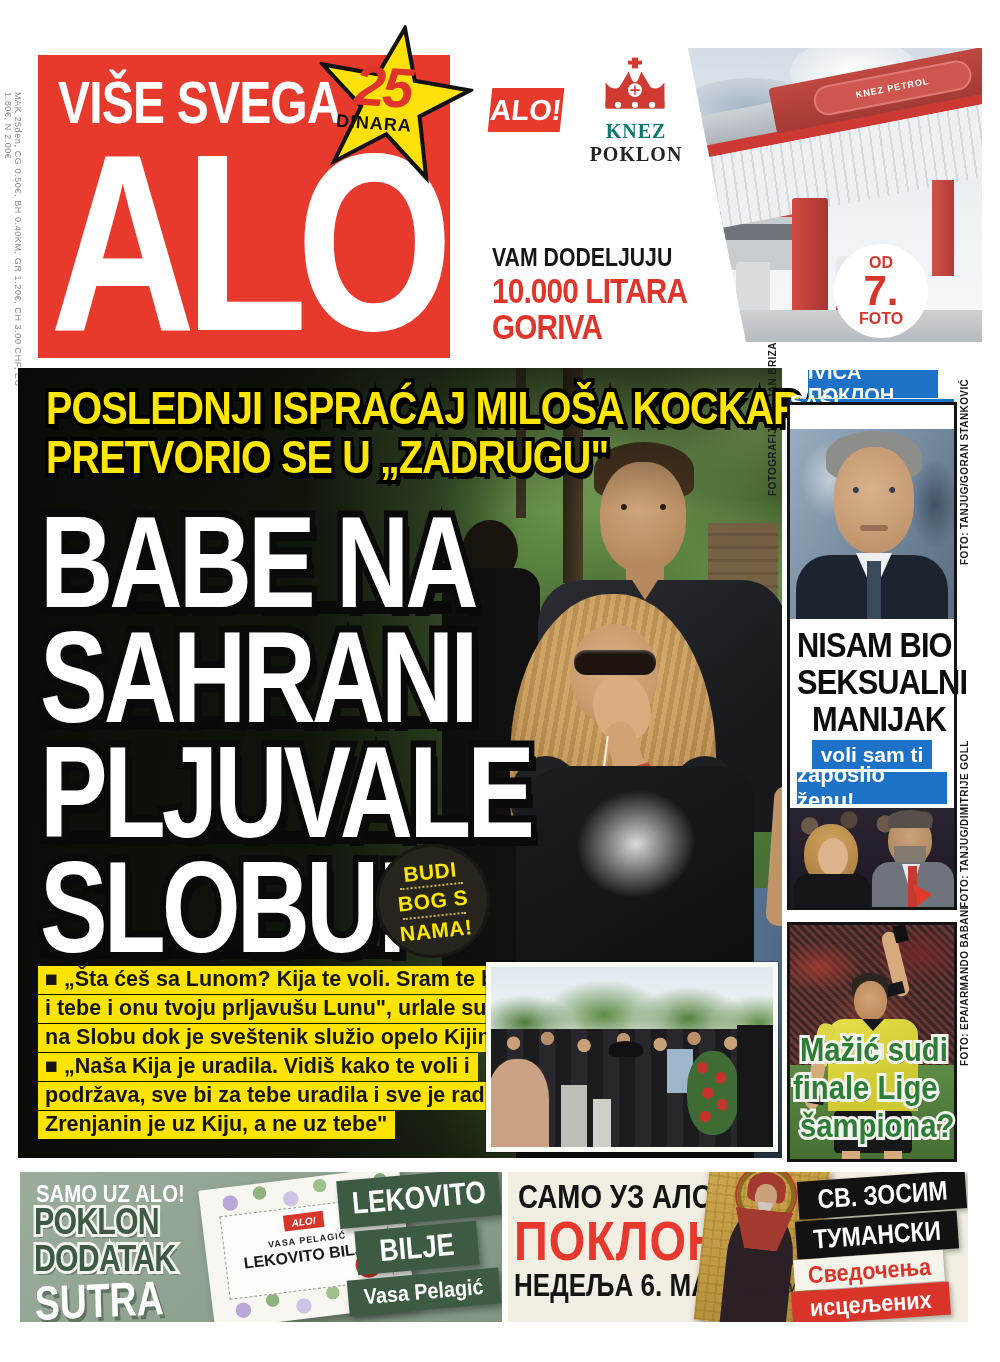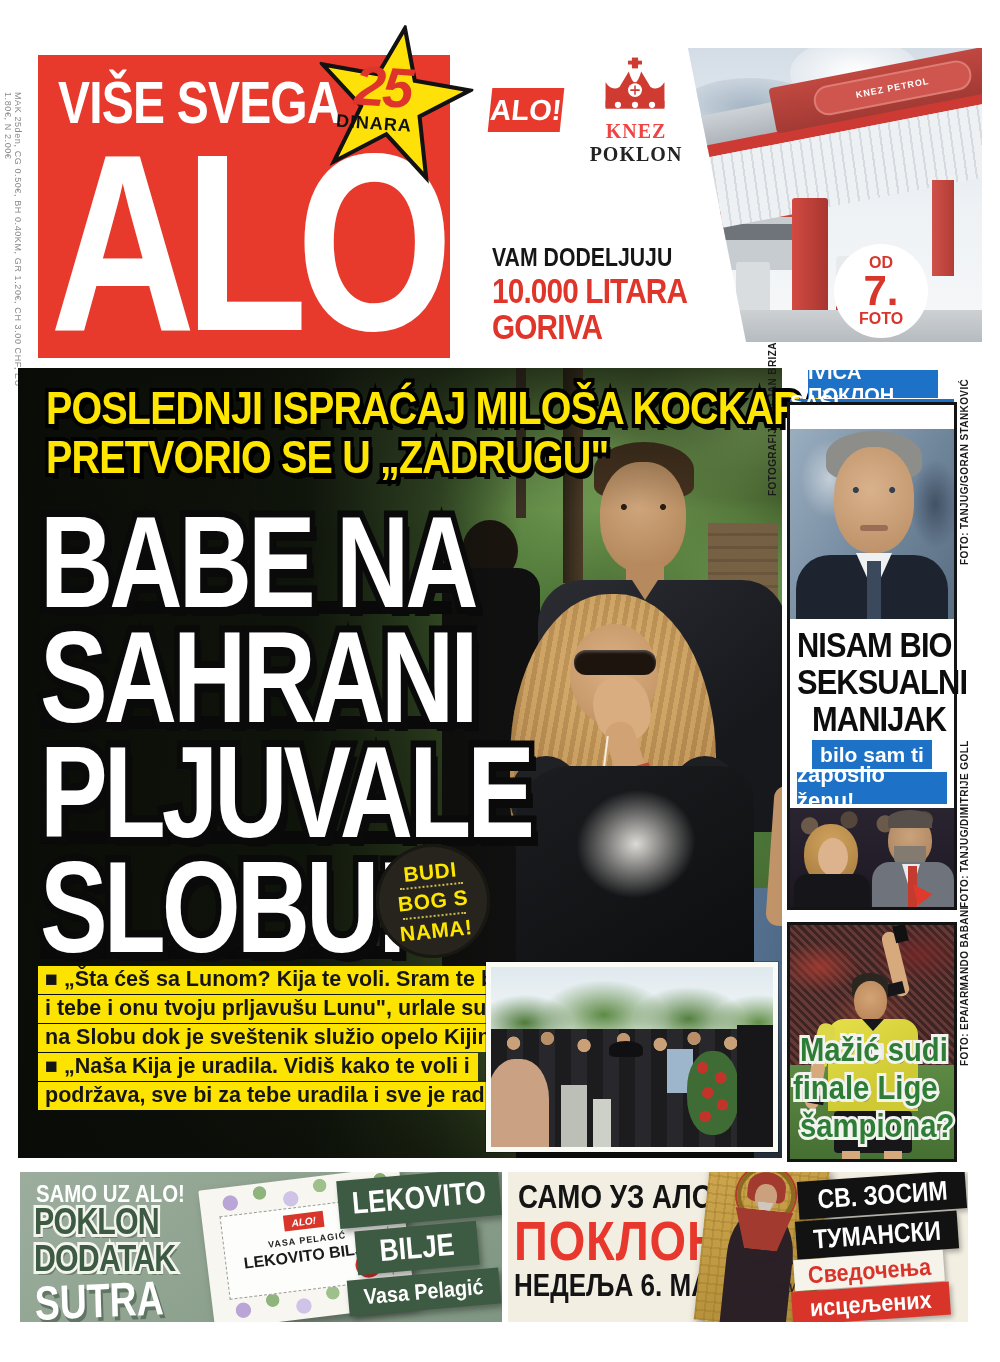--- a/index.html
+++ b/index.html
@@ -128,21 +128,21 @@
       <path d="M12 66 L12 34 Q20 46 30 40 L42 20 Q46 34 50 34 Q54 34 58 20 L70 40 Q80 46 88 34 L88 66 Z" fill="#cf3a31"></path>
       <rect x="12" y="58" width="76" height="10" fill="#cf3a31"></rect>
       <circle cx="28" cy="63" r="4" fill="#fff"></circle>
         <circle cx="50" cy="63" r="4" fill="#fff"></circle>
         <circle cx="72" cy="63" r="4" fill="#fff"></circle>
       <circle cx="50" cy="44" r="9" fill="#fff"></circle>
         <path d="M44 44 L56 44 M50 38 L50 50" stroke="#cf3a31" stroke-width="2"></path>
     </svg>
   </div>
   <div class="abs knezword" style="left:574px;top:120px;width:124px;">
-    <span style="color:#ef4444;">KNEZ</span>
+    <span style="color:#0f766e;">KNEZ</span>
     <span style="color:#232323;">POKLON</span>
   </div>
 
   <div class="abs fuel1" style="left:492px;top:243px;">VAM DODELJUJU</div>
   <div class="abs fuel23" style="left:492px;top:271px;">10.000 LITARA</div>
   <div class="abs fuel23" style="left:492px;top:307px;">GORIVA</div>
 
   <div class="abs gas" style="left:640px;top:48px;width:342px;height:294px;">
     <div class="abs" style="left:150px;top:-10px;width:130px;height:70px;border-radius:50%;background:radial-gradient(#ffffff,rgba(255,255,255,0));"></div>
     <div class="abs" style="left:40px;top:30px;width:140px;height:60px;border-radius:50%;background:radial-gradient(rgba(150,168,185,.8),rgba(150,168,185,0));"></div>
@@ -272,20 +272,21 @@
     <div class="dots"></div>
     <div class="bl">NAMA!</div>
   </div>
 
   <div class="abs" style="left:38px;top:966px;">
     <div class="bodyline">■ „Šta ćeš sa Lunom? Kija te voli. Sram te bilo,</div>
     <div class="bodyline">i tebe i onu tvoju prljavušu Lunu", urlale su žene</div>
     <div class="bodyline">na Slobu dok je sveštenik služio opelo Kijinom ocu</div>
     <div class="bodyline">■ „Naša Kija je uradila. Vidiš kako te voli i</div>
     <div class="bodyline">podržava, sve bi za tebe uradila i sve je radila.</div>
+    <div class="bodyline">Zrenjanin je uz Kiju, a ne uz tebe"</div>
   </div>
 
   <div class="abs inset" style="left:486px;top:962px;width:292px;height:190px;">
     <div class="abs" style="left:0;top:0;width:282px;height:62px;background:linear-gradient(#dfe9ee,#f4f8f9);"></div>
     <div class="abs" style="left:0;top:10px;width:282px;height:76px;background:
         radial-gradient(ellipse 70px 40px at 12% 60%,#4f7a3c 0%,transparent 70%),
         radial-gradient(ellipse 90px 50px at 40% 50%,#5d8a45 0%,transparent 70%),
         radial-gradient(ellipse 80px 46px at 70% 55%,#54803f 0%,transparent 70%),
         radial-gradient(ellipse 70px 40px at 95% 60%,#628f49 0%,transparent 70%);"></div>
     <div class="abs" style="left:0;top:62px;width:282px;height:118px;background:
@@ -339,21 +340,21 @@
     <span class="fil">NISAM BIO</span>
   </div>
   <div class="abs otext nisam" style="left:797px;top:664px;">
     <span class="fil">SEKSUALNI</span>
   </div>
   <div class="abs otext nisam" style="left:812px;top:701px;">
     <span class="fil">MANIJAK</span>
   </div>
 
   <div class="abs bluebar" style="left:812px;top:740px;width:120px;height:29px;font-size:21px;">
-    <span>bilo sam ti</span>
+    <span>voli sam ti</span>
   </div>
   <div class="abs bluebar" style="left:797px;top:772px;width:150px;height:32px;font-size:22px;">
     <span>zaposlio ženu!</span>
   </div>
 
   <div class="abs" style="left:790px;top:808px;width:164px;height:99px;overflow:hidden;background:
       radial-gradient(circle 9px at 12% 18%,#6b5a4a 90%,transparent),
       radial-gradient(circle 9px at 36% 12%,#54463a 90%,transparent),
       radial-gradient(circle 9px at 58% 16%,#6b5a4a 90%,transparent),
       radial-gradient(circle 9px at 82% 12%,#54463a 90%,transparent),

